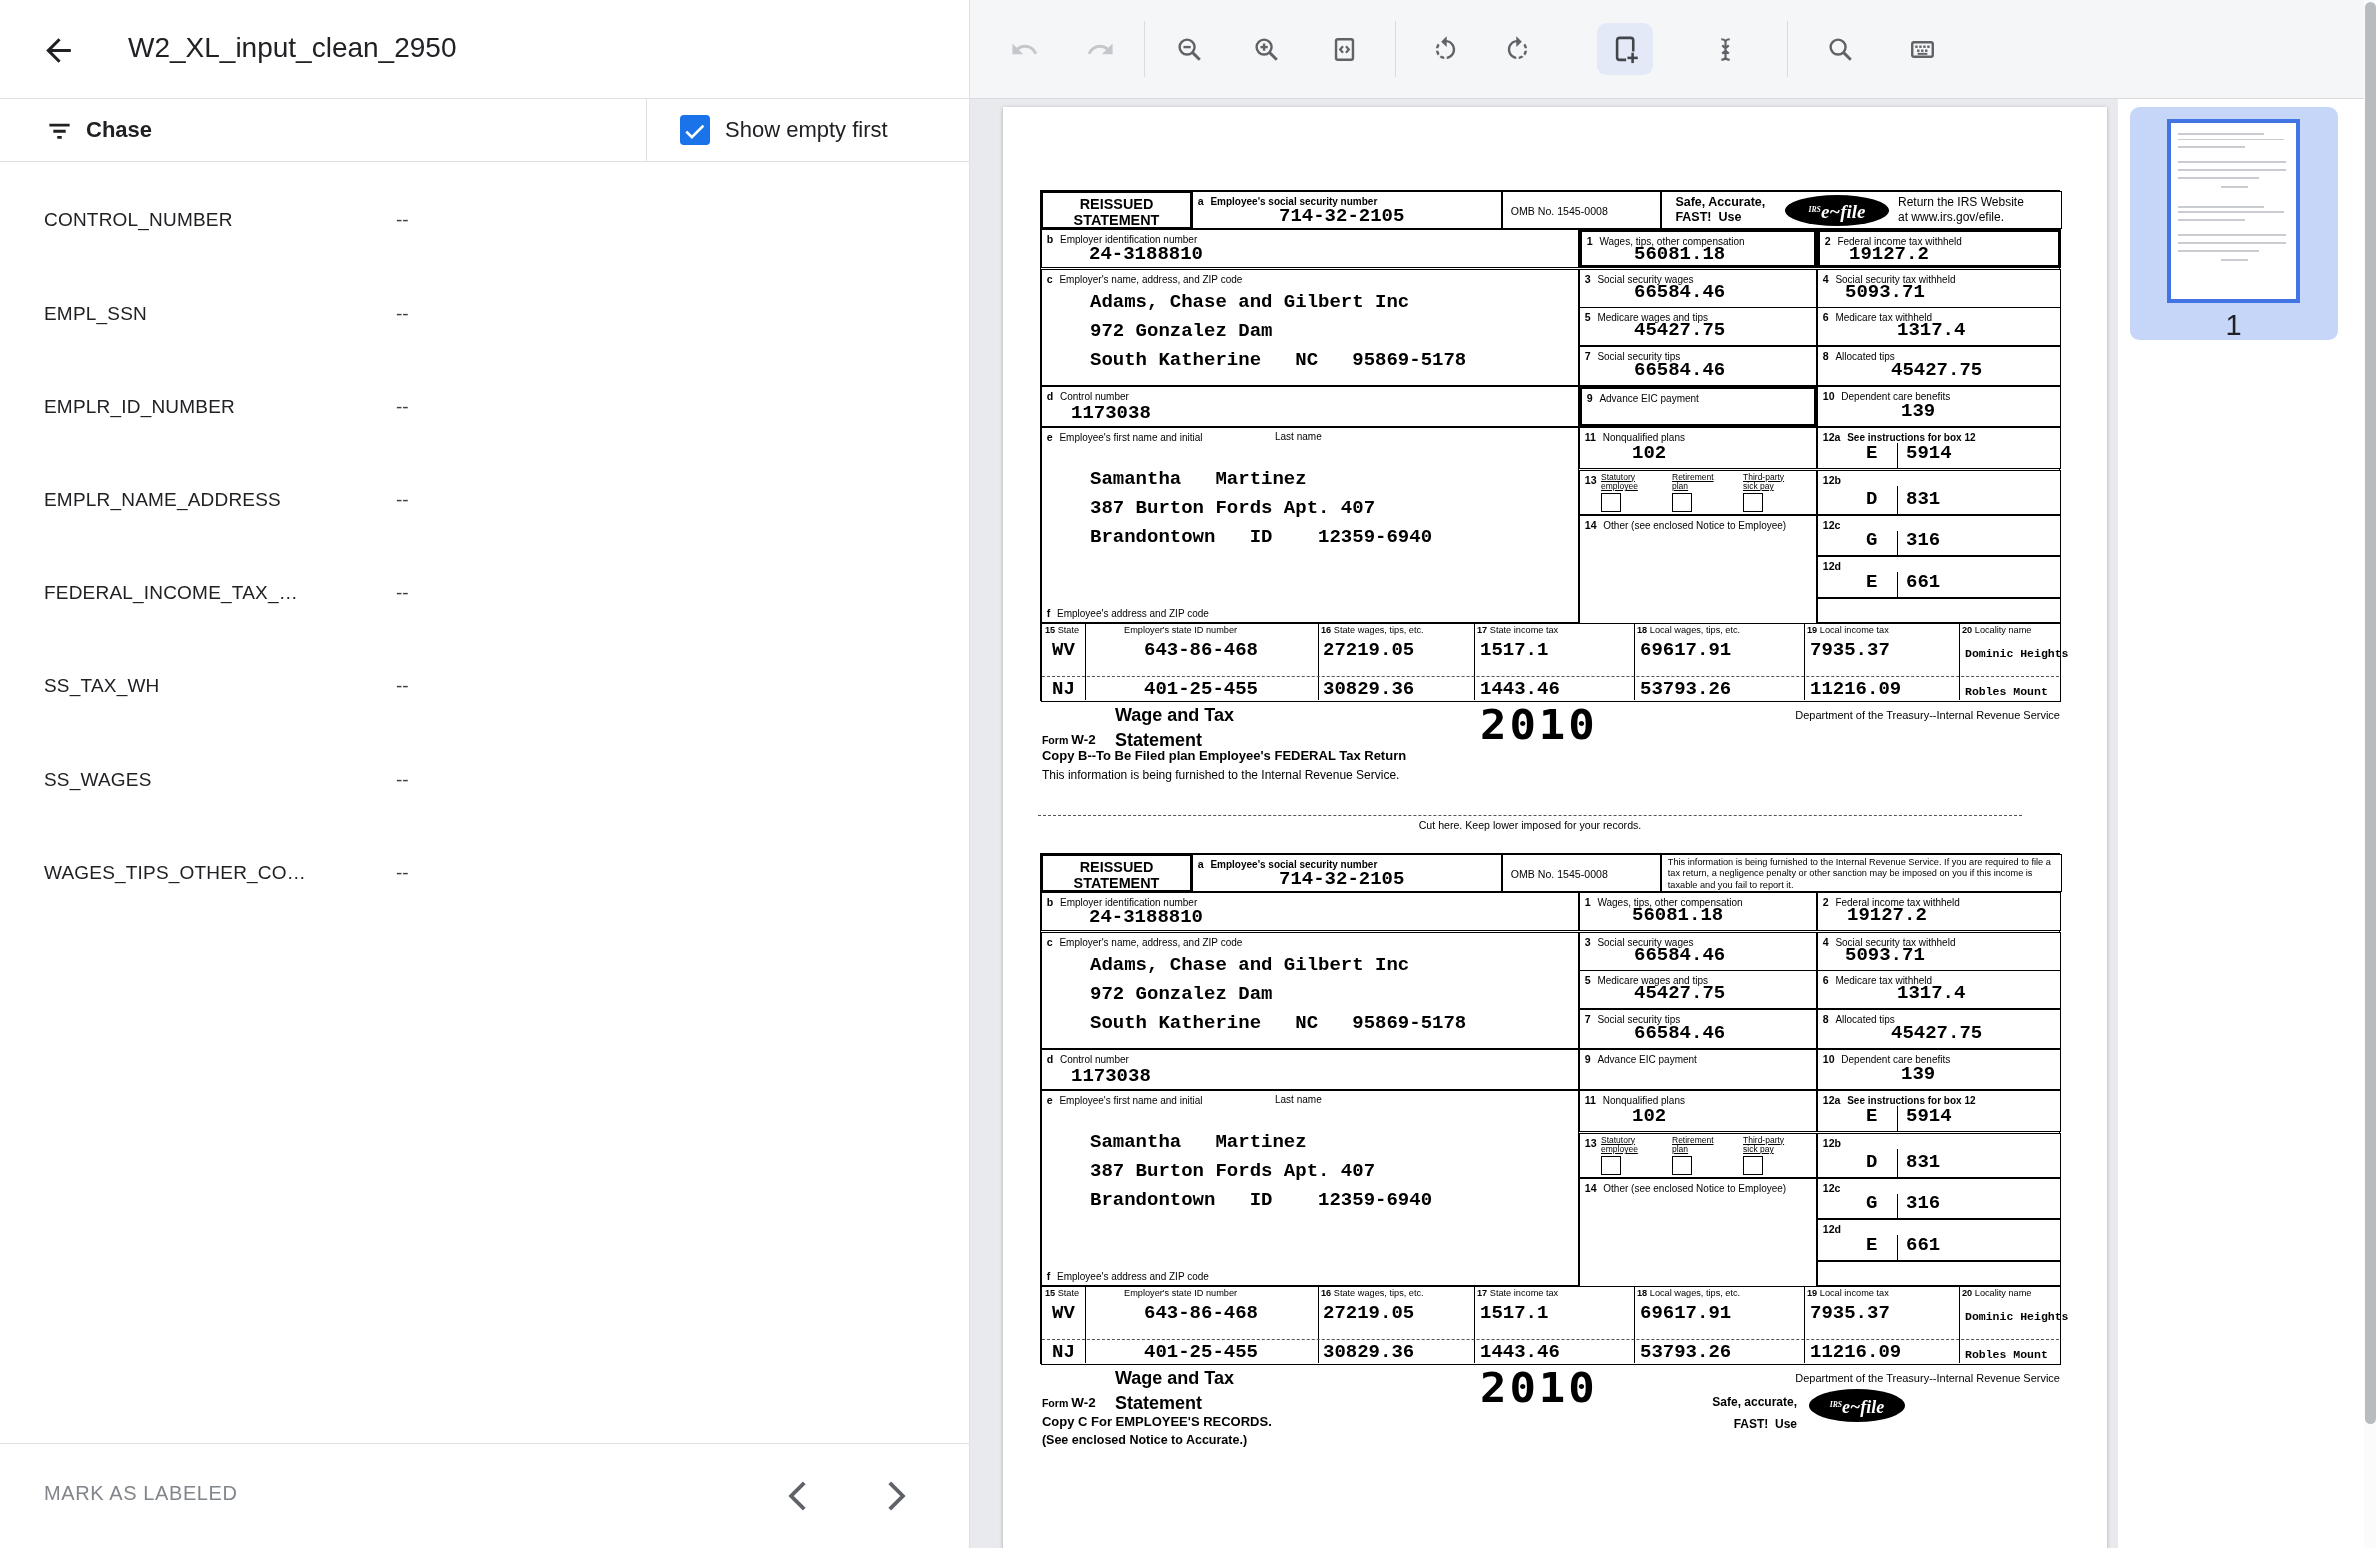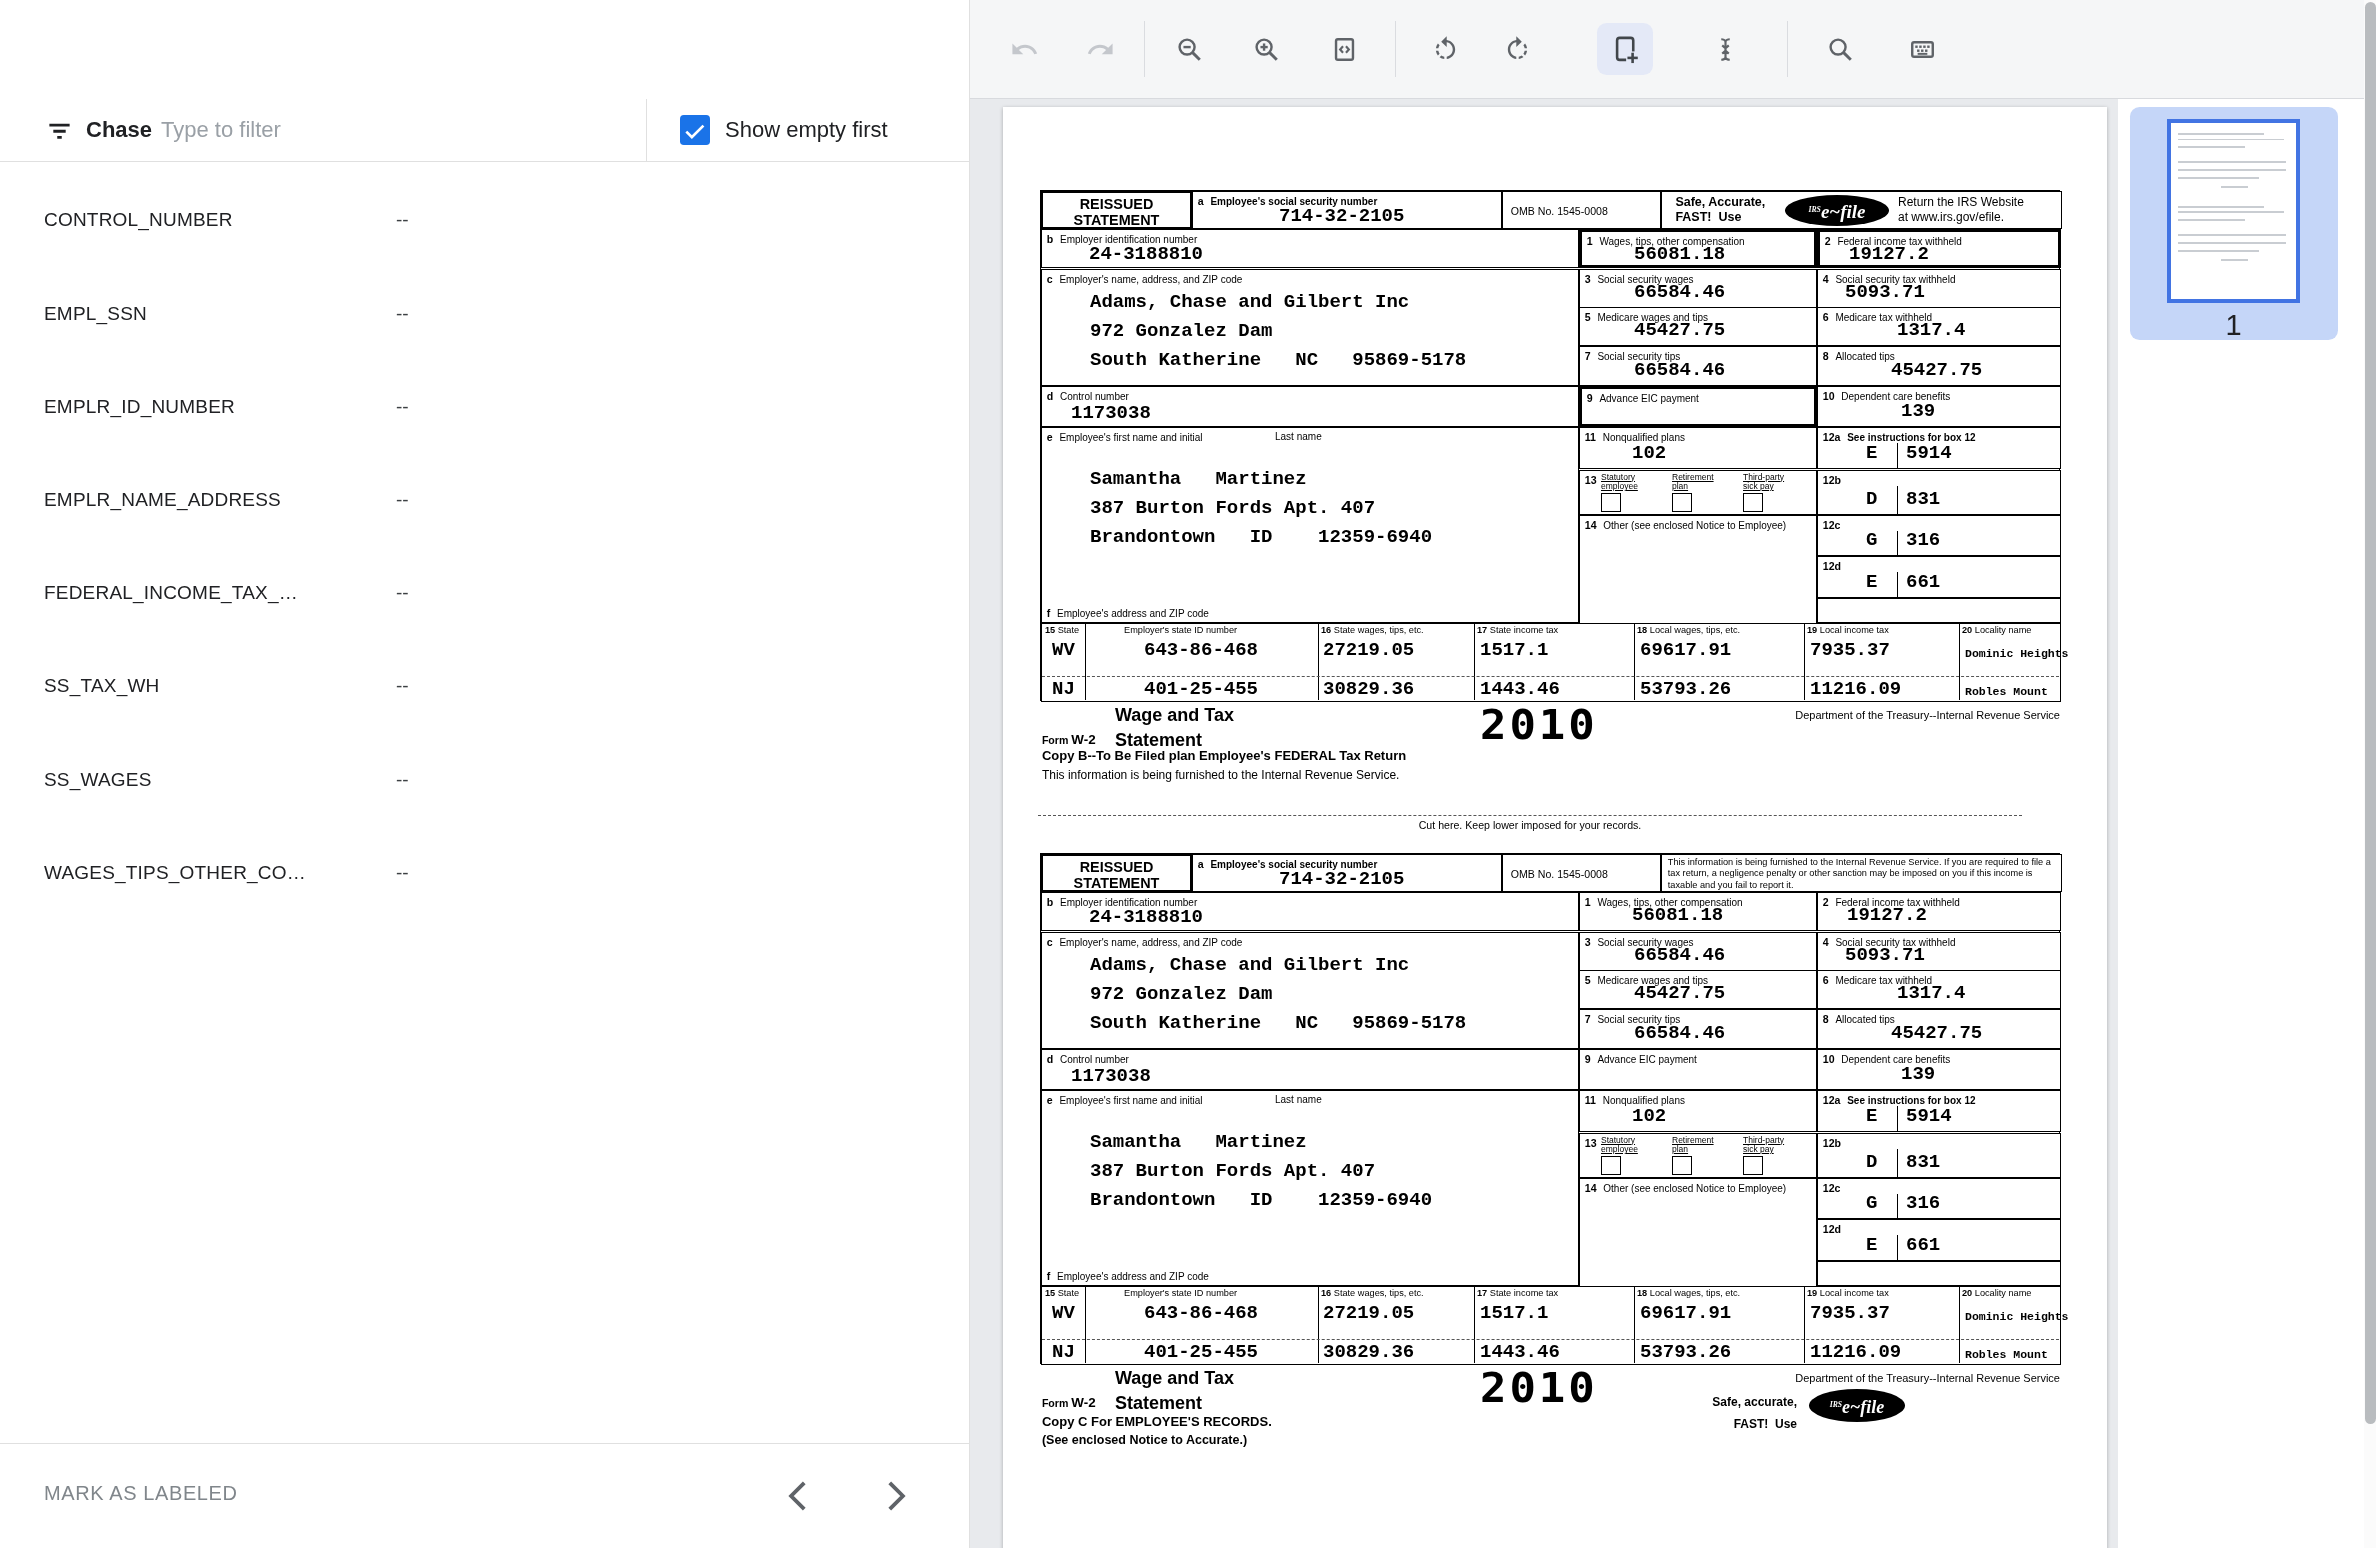--- a/index.html
+++ b/index.html
@@ -55,29 +55,36 @@
   .mono { font-family:"Liberation Mono", monospace; font-weight:bold; white-space:pre; }
   .v20 { font-size:19px; }
   .absx { position:absolute; }
   .dashline { position:absolute; border-top:1.9px dashed #555; }
   .efile { display:inline-block; background:#000; color:#fff; border-radius:50%/50%; text-align:center; font-style:italic; font-weight:bold; font-family:"Liberation Serif",serif; }
 </style>
 </head>
 <body>
 
 <aside class="left-panel">
+  <div class="lp-header">
+    <div class="back-btn">
+      <svg viewBox="0 0 24 24" width="37" height="37">
+          <path d="M20 11H7.8l5.6-5.6L12 4l-8 8 8 8 1.4-1.4L7.8 13H20z" fill="#202124"></path>
+        </svg>
+    </div>
+    <div class="doc-title">W2_XL_input_clean_2950</div>
+  </div>
 
   <div class="filter-row">
     <div class="filter-icon">
       <svg viewBox="0 0 24 24" width="27" height="27" fill="#202124">
           <path d="M3 5h18v2.5H3zM6.5 10.5h11V13h-11zM10 16h4v2.5h-4z"></path>
         </svg>
     </div>
     <div class="filter-label">Chase</div>
-    <input class="filter-input" placeholder="Type to filter" style="">
     <div class="filter-divider"></div>
     <div class="empty-checkbox">
       <svg viewBox="0 0 24 24" width="30" height="30">
           <path d="M9.5 16.2 5.8 12.5l-1.5 1.5 5.2 5.2 10-10-1.5-1.5z" fill="#fff"></path>
         </svg>
     </div>
     <div class="empty-label">Show empty first</div>
   </div>
 
   <div>

